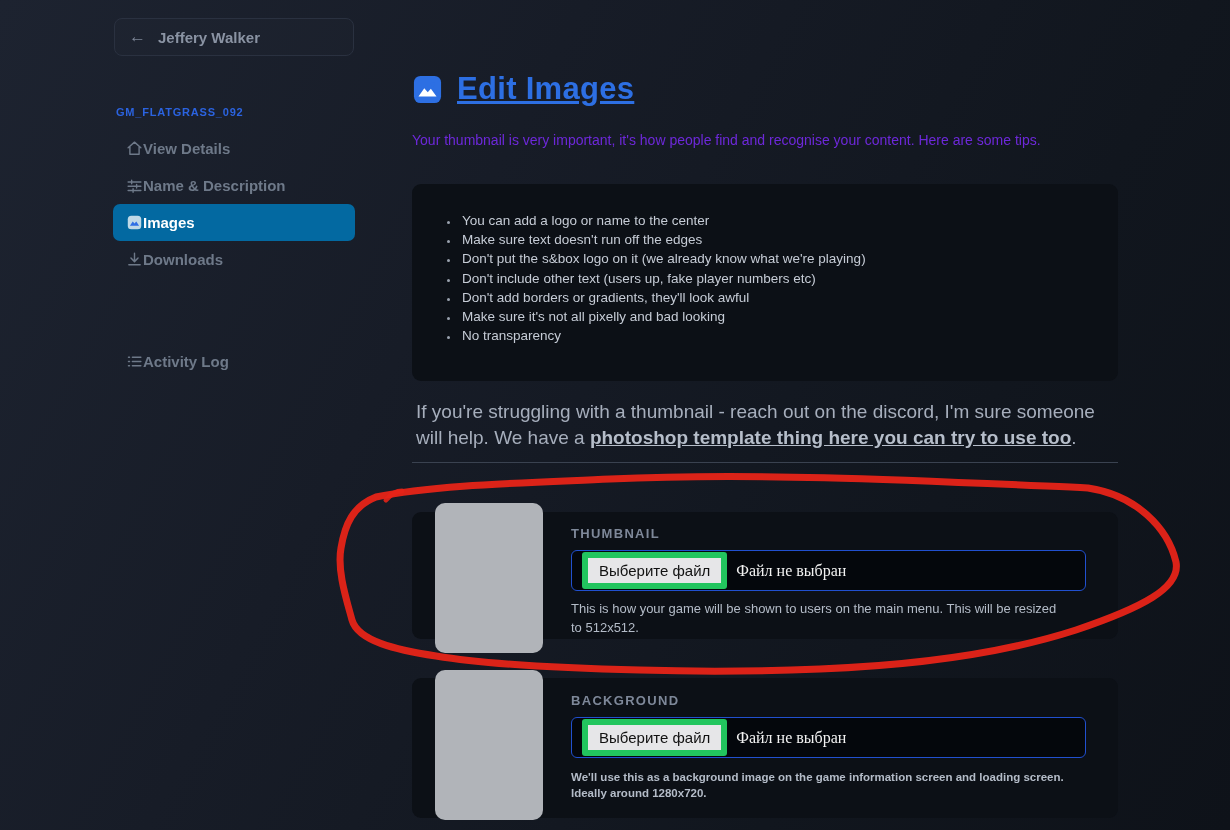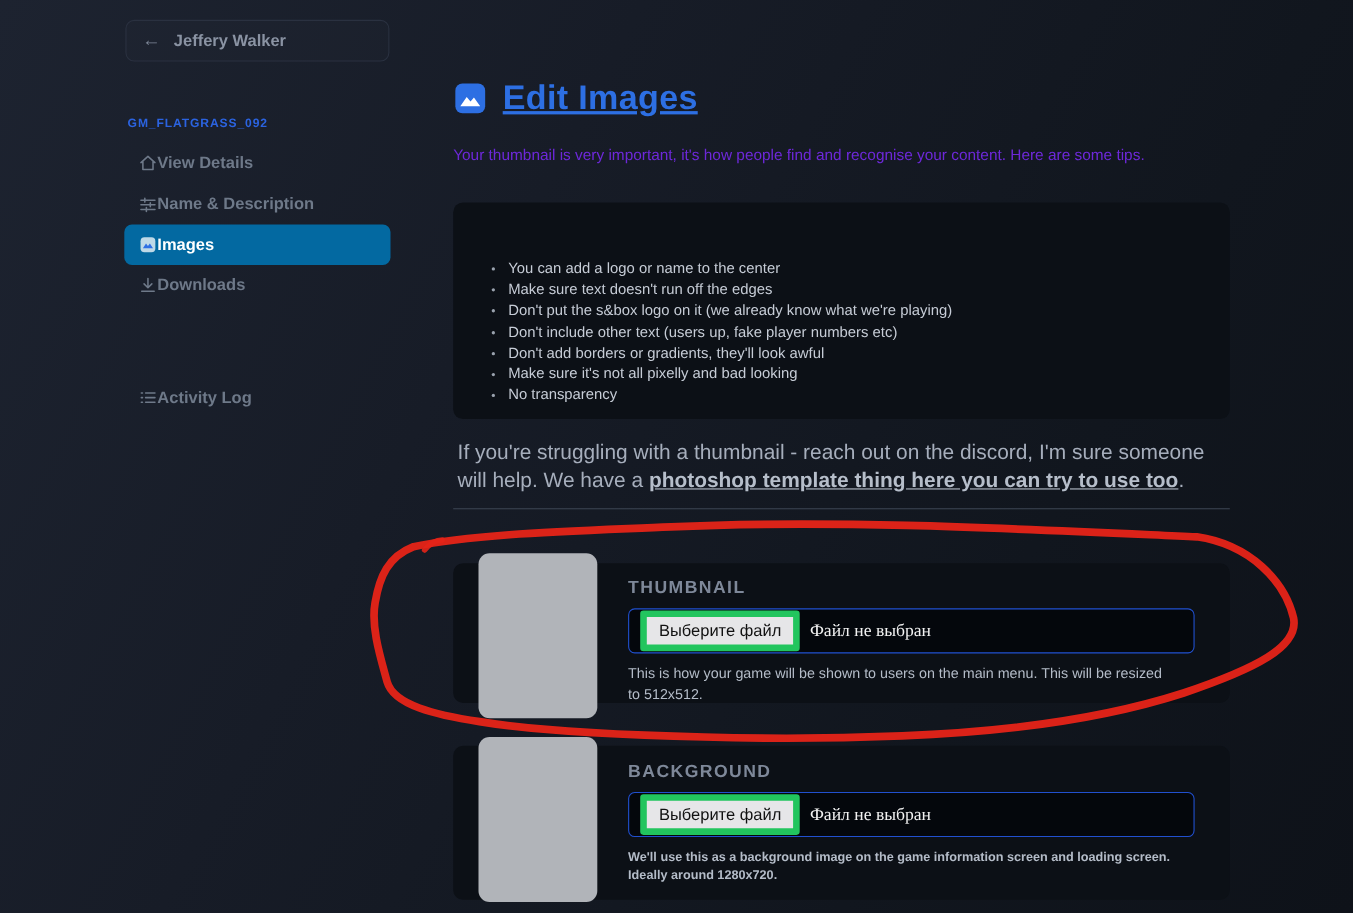--- a/index.html
+++ b/index.html
@@ -42,21 +42,21 @@
   .page-title-row { position:absolute; top:71px; left:0; display:flex; align-items:center; gap:14px; }
   .page-title-icon { width:31px; height:31px; }
   .page-title {
     font-size:31px; font-weight:800; color:#2d6fe3; letter-spacing:.3px;text-decoration:underline;
   }
   .intro { position:absolute; top:131px; left:0; width:706px; font-size:14px; line-height:19px; color:#6d28d9; }
   .tips-panel {
     position:absolute; top:184px; left:0; width:706px; height:197px;
     background:#0c1016; border-radius:9px;
   }
-  .tips-panel ul { margin:50px 0 0 48px; }
+  .tips-panel ul { margin:27px 0 0 48px; }
   .tips-panel li {
     font-size:13.5px; line-height:19.2px; color:#c6ccd6; padding-left:2px;
   }
   .tips-panel li::marker { color:#9aa2ae; font-size:11px; }
   .help-para { position:absolute; top:399px; left:4px; width:706px; font-size:19px; line-height:26px; color:#a6aebc; }
   .help-link { color:#b6beca; font-weight:700; text-decoration:underline; cursor:pointer; }
   .divider { position:absolute; top:462px; left:0; width:706px; height:1px; background:#3a4250; }
 
   .row-panel {
     position:absolute; left:0; width:706px;
@@ -65,21 +65,21 @@
   .row-thumb { top:512px; height:127px; }
   .row-bg { top:678px; height:140px; }
   .placeholder {
     position:absolute; left:23px; width:108px;
     background:#b1b4b9; border-radius:10px; z-index:2;
   }
   .ph-thumb { top:-9px; height:150px; }
   .ph-bg { top:-8px; height:150px; }
   .row-content { position:absolute; left:159px; top:0; width:530px; }
   .row-label {
-    font-size:16px; font-weight:800; letter-spacing:1.3px; color:#7e8899;
+    font-size:13px; font-weight:800; letter-spacing:1.3px; color:#7e8899;
   }
   .rl-thumb { margin-top:14px; }
   .rl-bg { margin-top:15px; }
   .file-input {
     margin-top:9px; width:515px; height:41px;
     border:1.5px solid #2150cf; border-radius:6px; background:#04070c;
     display:flex; align-items:center; padding-left:10px; cursor:pointer;
   }
   .file-btn {
     background:#e6e6e8; border:6px solid #22c55e; border-radius:3px;

